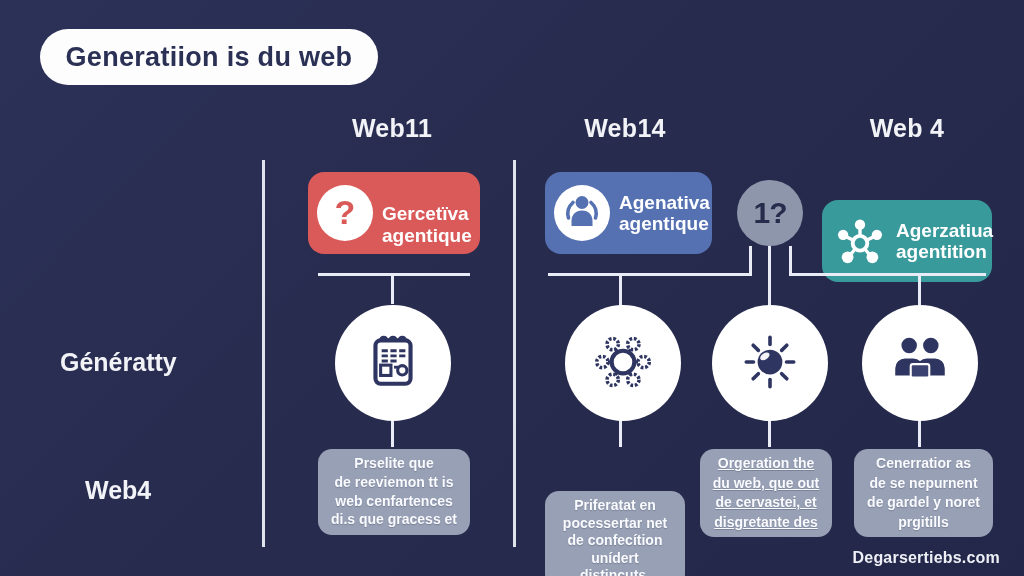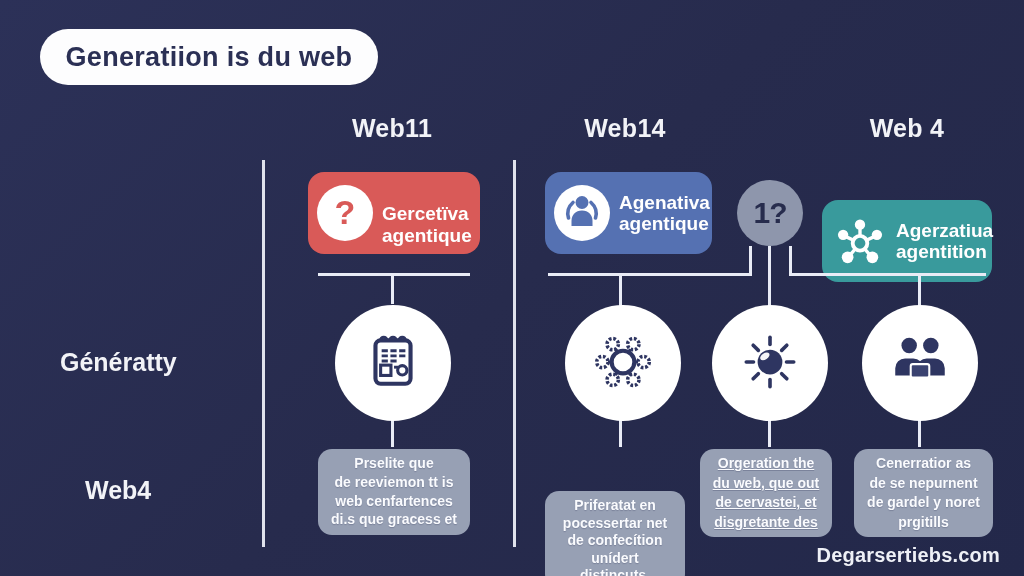--- a/index.html
+++ b/index.html
@@ -40,21 +40,21 @@
     position:absolute;top:305px;width:116px;height:116px;border-radius:50%;background:#fff;
     display:flex;align-items:center;justify-content:center;
   }
   .desc-box{
     position:absolute;background:#97a0b4;border-radius:14px;
     color:#fafbfe;font-weight:700;font-size:14px;line-height:1.25;text-align:center;
     display:flex;flex-direction:column;justify-content:space-between;
     padding:6px 4px;box-sizing:border-box;text-shadow:0 1px 1px rgba(40,45,80,.25);
   }
   .row-label{position:absolute;color:#f2f3f7;font-size:25px;font-weight:700;}
-  .watermark{position:absolute;right:24px;bottom:9px;color:#eef0f6;font-size:20px;font-weight:700;letter-spacing:.2px;}
+  .watermark{position:absolute;right:24px;bottom:9px;color:#eef0f6;font-size:16px;font-weight:700;letter-spacing:.2px;}
 </style>
 </head>
 <body>
 
 <div class="stage">
 
   <div class="title-pill">
     <span>Generatiion is du web</span>
   </div>
 

